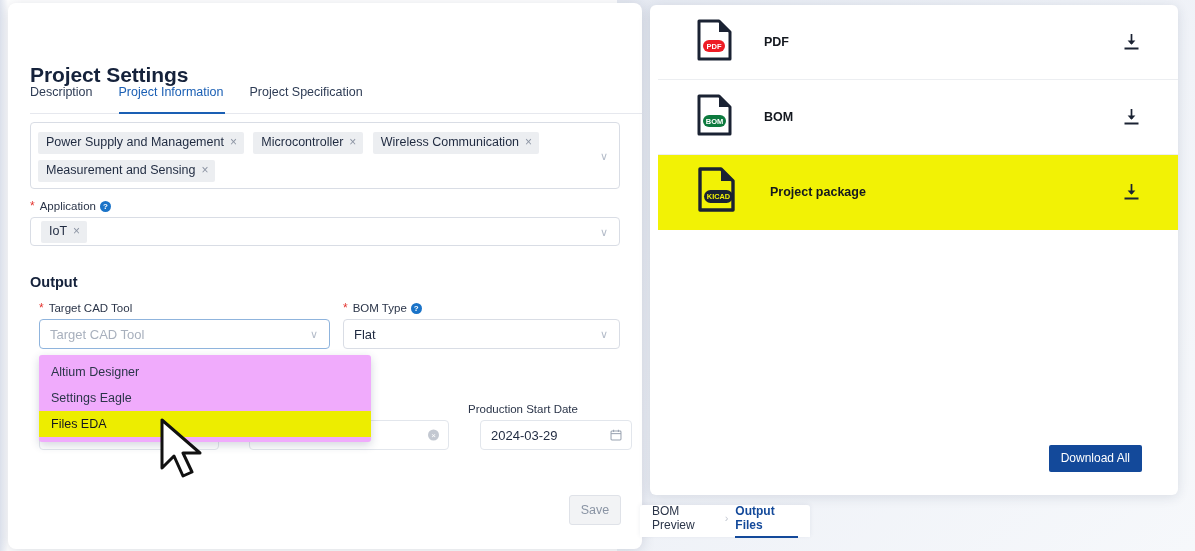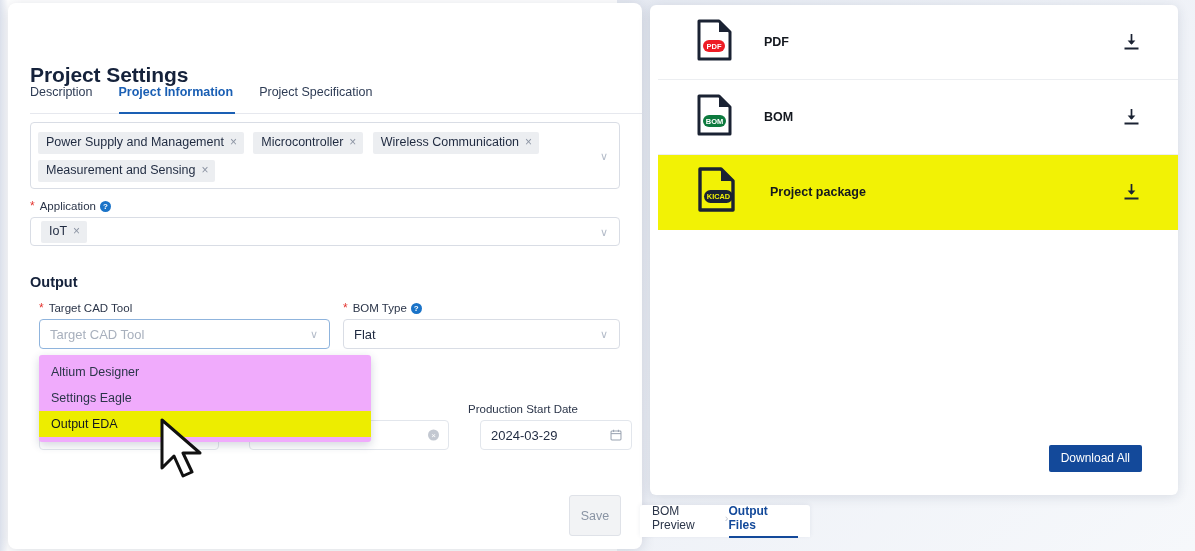--- a/index.html
+++ b/index.html
@@ -36,21 +36,21 @@
 
   
   .tabs {
     position: absolute; left: 22px; top: 82px; width: 612px; height: 29px;
     display: flex; gap: 0; border-bottom: 1px solid #e6e8ee;
   }
   .tab {
     font-size: 12.5px; color: #2e3c55; padding: 0 14px 9px 0; margin-right: 12px;
     position: relative; cursor: pointer; white-space: nowrap;
   }
-  .tab.active { color: #1a5fb4; font-weight: bold; }
+  .tab.active { color: #1a5fb4; font-weight: normal; }
   .tab.active:after {
     content:""; position:absolute; left:0; right:12px; bottom:-1px; height:2px;
     background:#1a5fb4;
   }
 
   
   .chipbox {
     position: absolute; left: 22px; top: 119px; width: 590px; height: 67px;
     border: 1px solid #d9dde5; border-radius: 4px; background: #fff;
     padding: 6px 30px 6px 7px;
@@ -118,21 +118,21 @@
     width:11px; height:11px; border-radius:50%;
     background:#c3c8d1; color:#fff; font-size:8px; line-height:11px;
     text-align:center; cursor:pointer;
   }
   .cal-ico {
     position:absolute; right:9px; top:50%; transform:translateY(-50%);
     width:12px; height:12px; color:#9aa3b1;
   }
 
   .save-btn {
-    position: absolute; left: 561px; top: 492px; width: 52px; height: 41px;
+    position: absolute; left: 561px; top: 492px; width: 52px; height: 30px;
     background: #f2f3f5; border: 1px solid #dfe2e8; border-radius: 3px;
     color: #8a94a4; font-size: 12.5px; display: flex; align-items: center;
     justify-content: center; cursor: pointer;
   }
 
   
   .cursor { position: absolute; left: 160px; top: 418px; z-index: 60; }
 
   
   .rpanel {
@@ -157,21 +157,21 @@
   .dl-all {
     position: absolute; right: 36px; bottom: 23px;
     background: #13499a; color: #fff; font-size: 12px;
     padding: 6px 12px 7px; border-radius: 2px; cursor: pointer;
   }
 
   
   .btabs {
     position: absolute; left: 640px; top: 505px; width: 170px; height: 32px;
     background: #fff; border-radius: 3px 3px 0 0;
-    display: flex; align-items: center; padding: 0 12px;
+    display: flex; align-items: center; gap: 7px; padding: 0 12px;
     box-shadow: 0 -1px 5px rgba(30,45,80,.07);
   }
   .btab { font-size: 12px; color: #2b3549; cursor: pointer; position: relative; padding-bottom: 6px; }
   .btab.active { color: #13499a; font-weight: bold; }
   .btab.active:after {
     content:""; position:absolute; left:0; right:0; bottom:0; height:2px; background:#13499a;
   }
   .bsep { color: #c3c8d1; font-size: 11px; padding-bottom: 6px; }
 </style>
 </head>
@@ -269,21 +269,21 @@
           <line x1="1.2" y1="5.4" x2="12.8" y2="5.4"></line>
           <line x1="4.2" y1="1" x2="4.2" y2="3.4"></line>
           <line x1="9.8" y1="1" x2="9.8" y2="3.4"></line>
         </svg>
       </span>
     </div>
 
     <div class="dropdown">
       <div class="dd-opt">Altium Designer</div>
       <div class="dd-opt">Settings Eagle</div>
-      <div class="dd-opt hl">Output EDA</div>
+      <div class="dd-opt hl">Files EDA</div>
     </div>
 
     <div class="save-btn">Save</div>
   </div>
 
   <div class="cursor">
     <svg width="50" height="62" viewBox="0 0 50 62">
       <path d="M2 2 L2 50 L14 38 L23 58 L32 54 L23 35 L40 35 Z" fill="#ffffff" stroke="#111111" stroke-width="3" stroke-linejoin="round"></path>
     </svg>
   </div>

